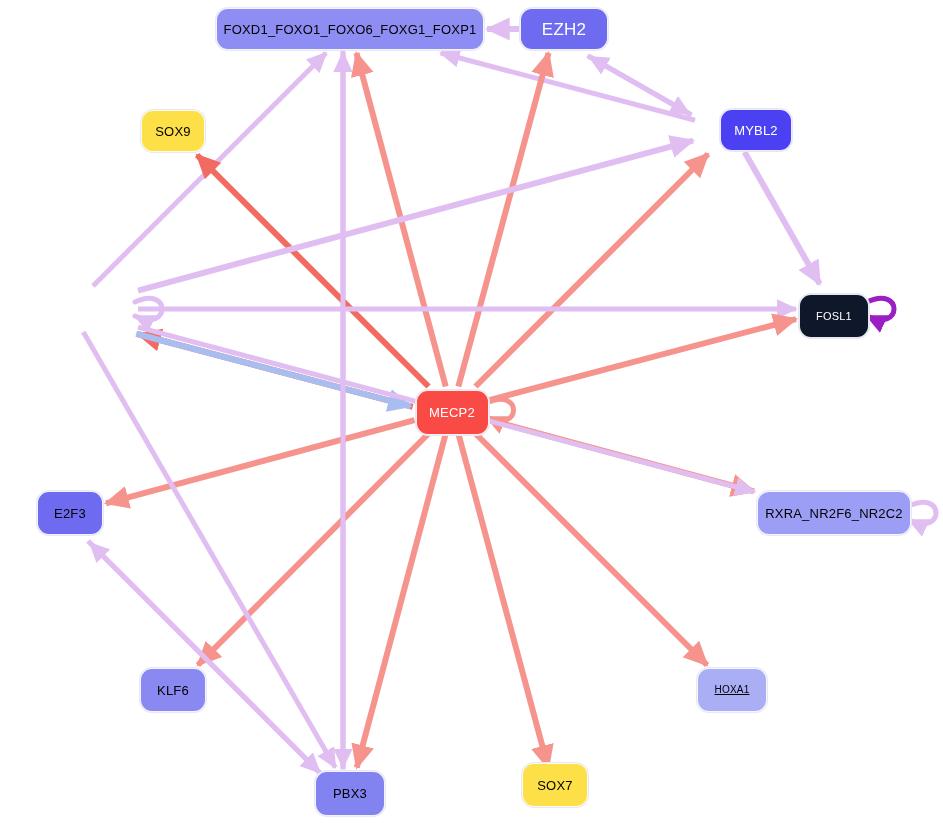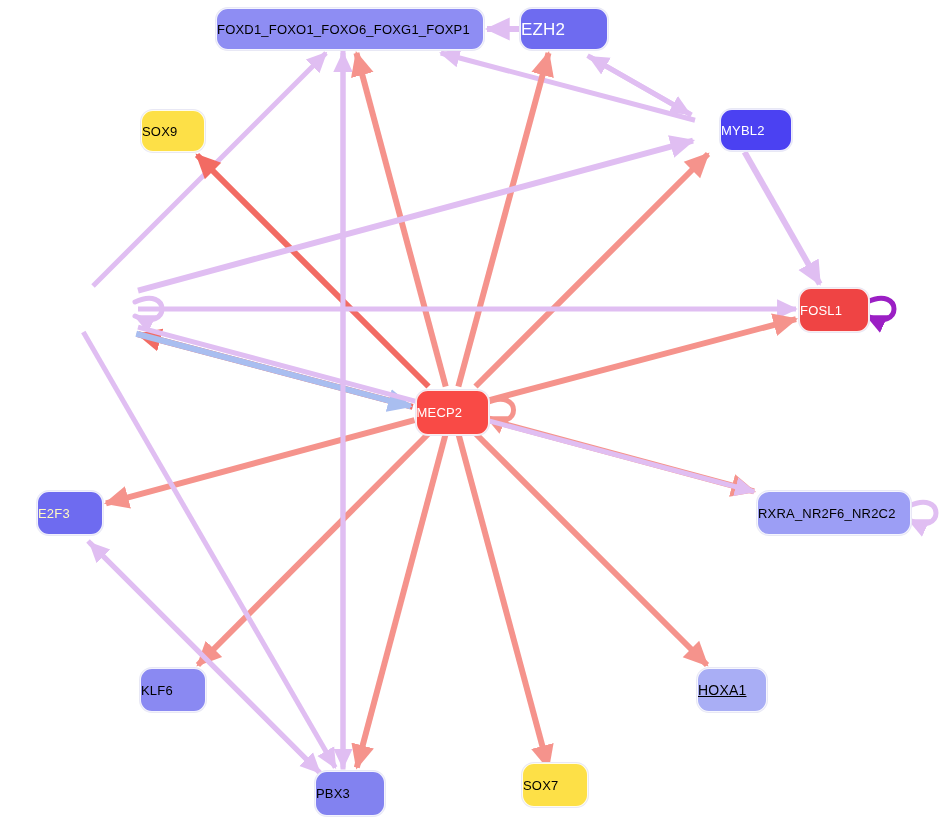--- a/index.html
+++ b/index.html
@@ -29,21 +29,21 @@
     left: 0;
     top: 0;
     width: 943px;
     height: 823px;
   }
   .node {
     position: absolute;
     box-sizing: border-box;
     display: flex;
     align-items: center;
-    justify-content: flex-start;
+    justify-content: center;
     border-radius: 12px;
     border: 1px solid rgba(255,255,255,0.9);
     box-shadow: 0 0 0 1px #e8e8f5;
     font-size: 13px;
     letter-spacing: 0.2px;
     white-space: nowrap;
     user-select: none;
   }
   .node-label {
     pointer-events: none;
@@ -110,36 +110,36 @@
       </div>
       <div class="node" style="left: 520px; top: 8px; width: 88px; height: 42px; background: rgb(110, 107, 240); color: rgb(255, 255, 255); font-size: 17px;">
         <span class="node-label">EZH2</span>
       </div>
       <div class="node" style="left: 141px; top: 110px; width: 64px; height: 42px; background: #fde047; color: rgb(0, 0, 0); font-size: 13px;">
         <span class="node-label">SOX9</span>
       </div>
       <div class="node" style="left: 696px; top: 109px; width: 72px; height: 42px; background: rgb(75, 65, 242); color: rgb(255, 255, 255); font-size: 13px; margin-left: 24px;">
         <span class="node-label">MYBL2</span>
       </div>
-      <div class="node" style="left: 799px; top: 288px; width: 70px; height: 44px; background: #ef4444; color: rgb(255, 255, 255); font-size: 13px;">
+      <div class="node" style="left: 799px; top: 294px; width: 70px; height: 44px; background: #0f172a; color: rgb(255, 255, 255); font-size: 11px;">
         <span class="node-label">FOSL1</span>
       </div>
       <div class="node" style="left: 415.5px; top: 390px; width: 73px; height: 45px; background: rgb(249, 74, 70); color: rgb(255, 255, 255); font-size: 13px;">
         <span class="node-label">MECP2</span>
       </div>
-      <div class="node" style="left: 37px; top: 491px; width: 66px; height: 44px; background: rgb(110, 107, 240); color: #fef9c3; font-size: 13px;">
+      <div class="node" style="left: 37px; top: 491px; width: 66px; height: 44px; background: rgb(110, 107, 240); color: #000000; font-size: 13px;">
         <span class="node-label">E2F3</span>
       </div>
       <div class="node" style="left: 757px; top: 491px; width: 154px; height: 44px; background: rgb(156, 158, 245); color: rgb(0, 0, 0); font-size: 13px;">
         <span class="node-label">RXRA_NR2F6_NR2C2</span>
       </div>
       <div class="node" style="left: 140px; top: 668px; width: 66px; height: 44px; background: rgb(138, 137, 242); color: rgb(0, 0, 0); font-size: 13px;">
         <span class="node-label">KLF6</span>
       </div>
-      <div class="node" style="left: 697px; top: 668px; width: 70px; height: 44px; background: rgb(169, 174, 245); color: rgb(0, 0, 0); font-size: 14px; text-decoration: underline;">
+      <div class="node" style="left: 697px; top: 668px; width: 70px; height: 44px; background: rgb(169, 174, 245); color: rgb(0, 0, 0); font-size: 10px; text-decoration: underline;">
         <span class="node-label">HOXA1</span>
       </div>
       <div class="node" style="left: 315px; top: 770.5px; width: 70px; height: 45px; background: rgb(130, 130, 240); color: rgb(0, 0, 0); font-size: 13px;">
         <span class="node-label">PBX3</span>
       </div>
       <div class="node" style="left: 522px; top: 763px; width: 66px; height: 44px; background: #fde047; color: rgb(0, 0, 0); font-size: 13px;">
         <span class="node-label">SOX7</span>
       </div>
     </div>
 </div>

